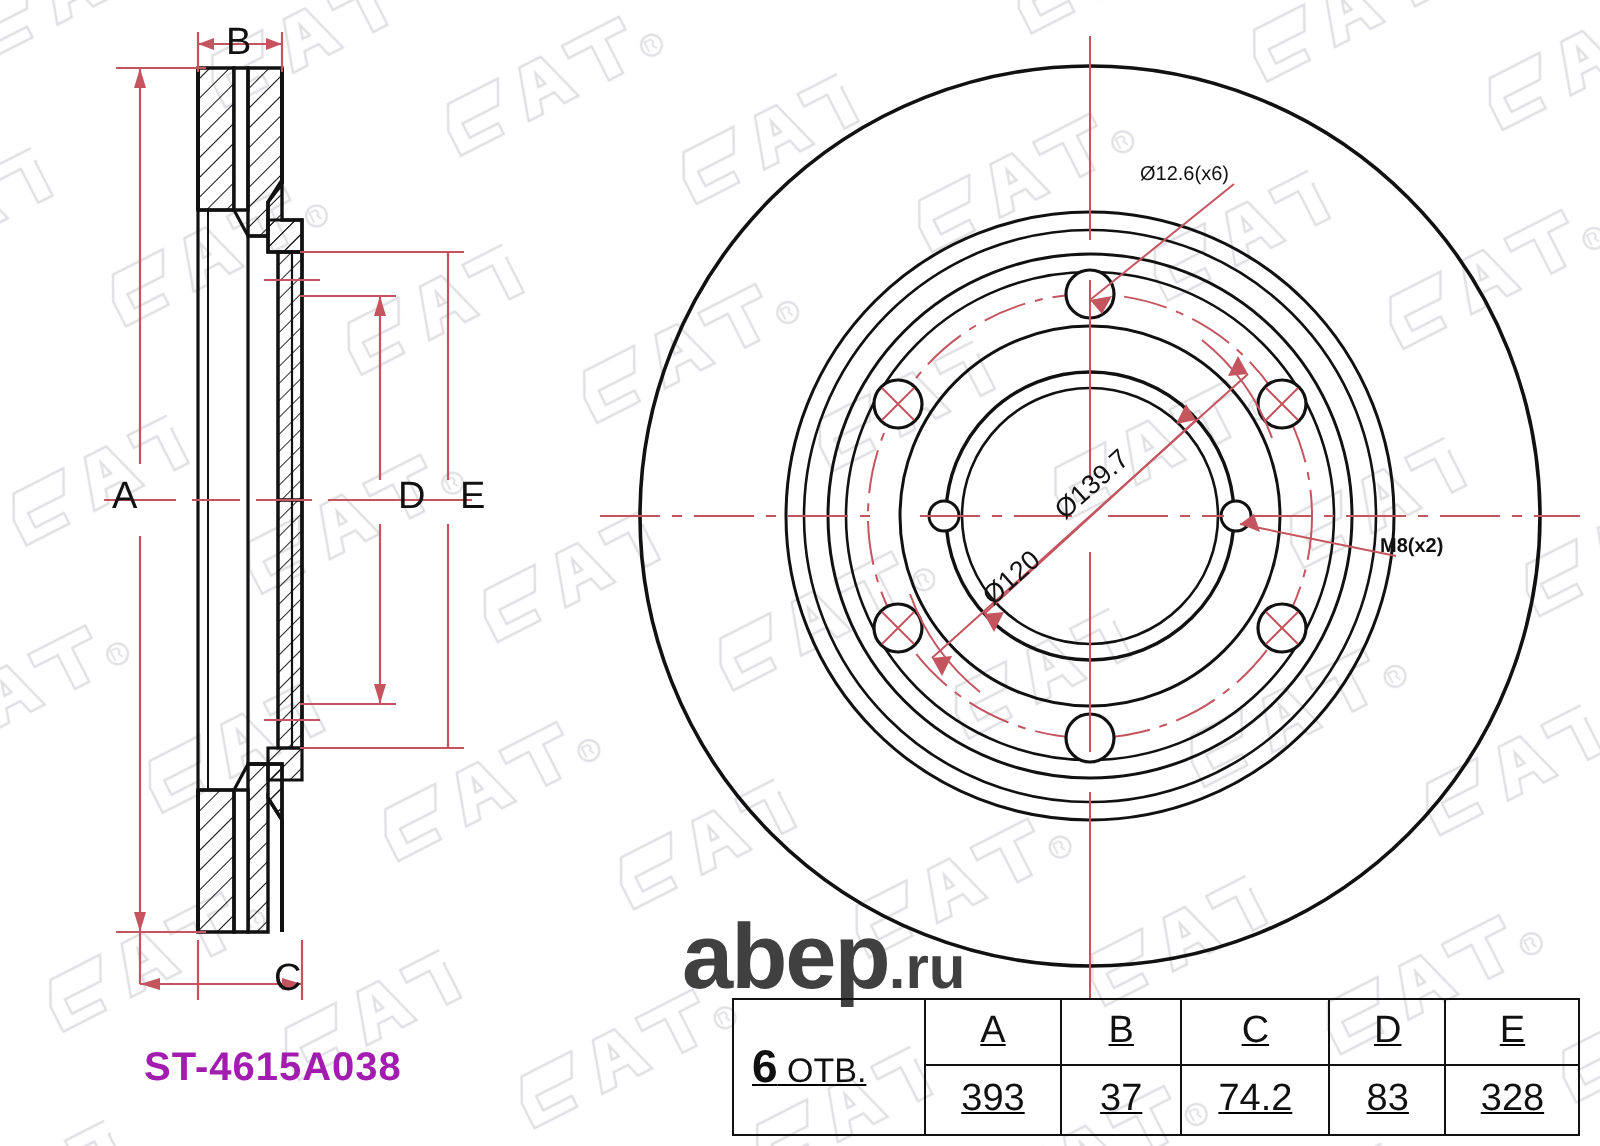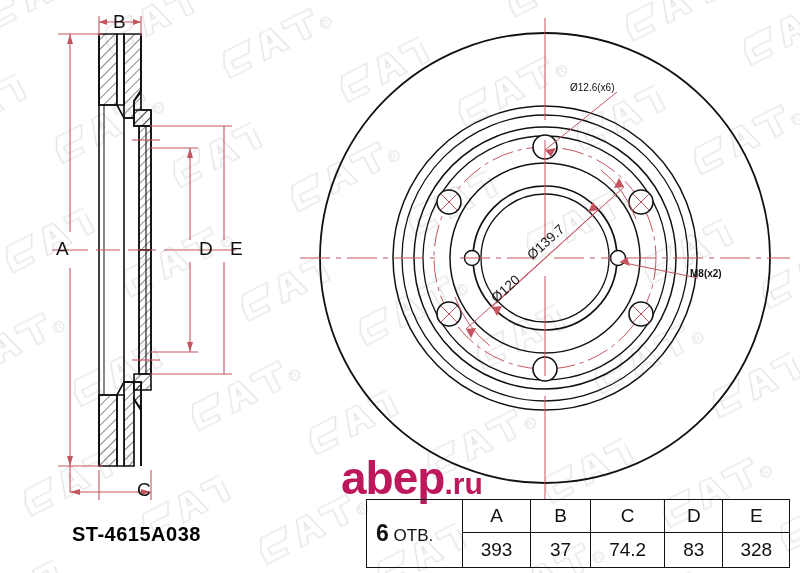--- a/index.html
+++ b/index.html
@@ -25,49 +25,49 @@
     white-space:nowrap;
     line-height:1;
   }
   .dimletter{font-size:19px;}
   .calloutlbl{font-size:10px;}
   .rotlbl{font-size:13.5px;transform-origin:0 0;}
 
   
   #partno{
     position:absolute;left:72px;top:523px;
-    font-size:20px;font-weight:bold;letter-spacing:.5px;color:#000000;
+    font-size:20px;font-weight:bold;letter-spacing:.5px;color:#a21caf;
     font-family:"Liberation Sans", sans-serif;
   }
 
   
   #spec{
     position:absolute;left:366px;top:499px;width:424px;height:66px;
-    border-collapse:collapse;background:transparent;
+    border-collapse:collapse;background:transparent;text-decoration:underline;
   }
   #spec td,#spec th{
     border:1.6px solid #111;
     text-align:center;vertical-align:middle;
     font-family:"Liberation Sans", sans-serif;
     font-size:19px;color:#111;font-weight:normal;
     padding:0;background:transparent;
   }
   #spec td.hdr{height:32px;}
   #spec td.val{height:34px;}
   #spec td.otv{
     width:92px;text-align:left;padding-left:9px;font-size:17px;
   }
   #spec td.otv .big{font-size:23px;font-weight:bold;}
   .colA{width:72px;} .colB{width:64px;} .colC{width:78px;}
   .colD{width:62px;} .colE{width:70px;}
 
   
   #abep{
     position:absolute;left:341px;top:455px;
-    font-size:46px;font-weight:bold;color:#be185d;
+    font-size:46px;font-weight:bold;color:#404040;
     font-family:"Liberation Sans", sans-serif;
     letter-spacing:-1px;line-height:1;
   }
   #abep .ru{font-size:30px;font-weight:bold;letter-spacing:0;}
 </style>
 </head>
 <body>
 
 <div id="sheet">
 

